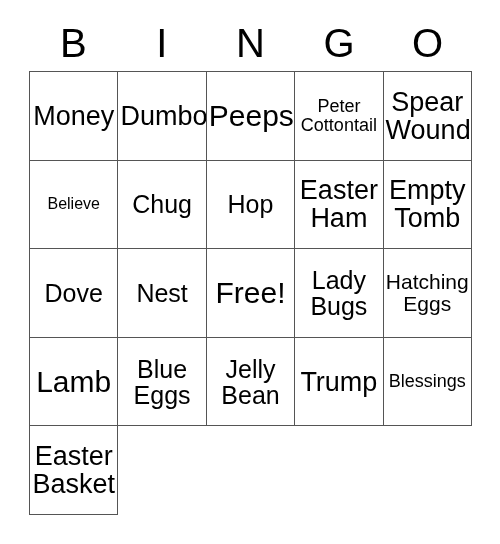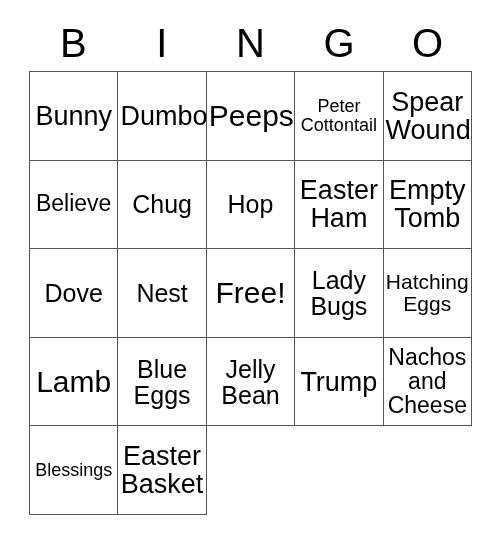--- a/index.html
+++ b/index.html
@@ -68,41 +68,41 @@
     display: block;
     width: 100%;
     line-height: 1.04;
     word-break: normal;
     hyphens: none;
   }
   
   .sz-xl .cell-text { font-size: 25px; }
   .sz-lg .cell-text { font-size: 30px; }
   .sz-md .cell-text { font-size: 27px; }
-  .sz-sm .cell-text { font-size: 23px; }
+  .sz-sm .cell-text { font-size: 16px; }
   .sz-xs .cell-text { font-size: 21px; }
   .sz-xxs .cell-text { font-size: 18px; }
 </style>
 </head>
 <body>
 
 <div id="card">
 
   <div id="header-row">
     <div class="header-letter">B</div>
     <div class="header-letter">I</div>
     <div class="header-letter">N</div>
     <div class="header-letter">G</div>
     <div class="header-letter">O</div>
   </div>
 
   <div id="grid">
 
     <div class="cell sz-md">
-        <span class="cell-text">Bunny</span>
+        <span class="cell-text">Money</span>
       </div>
     <div class="cell sz-md">
         <span class="cell-text">Dumbo</span>
       </div>
     <div class="cell sz-lg">
         <span class="cell-text">Peeps</span>
       </div>
     <div class="cell sz-xxs">
         <span class="cell-text">Peter Cottontail</span>
       </div>
@@ -148,23 +148,20 @@
     <div class="cell sz-xl">
         <span class="cell-text">Blue Eggs</span>
       </div>
     <div class="cell sz-xl">
         <span class="cell-text">Jelly Bean</span>
       </div>
     <div class="cell sz-md">
         <span class="cell-text">Trump</span>
       </div>
 
-    <div class="cell sz-sm">
-        <span class="cell-text">Nachos and Cheese</span>
-      </div>
     <div class="cell sz-xxs">
         <span class="cell-text">Blessings</span>
       </div>
     <div class="cell sz-md">
         <span class="cell-text">Easter Basket</span>
       </div>
 
   </div>
 </div>
 

